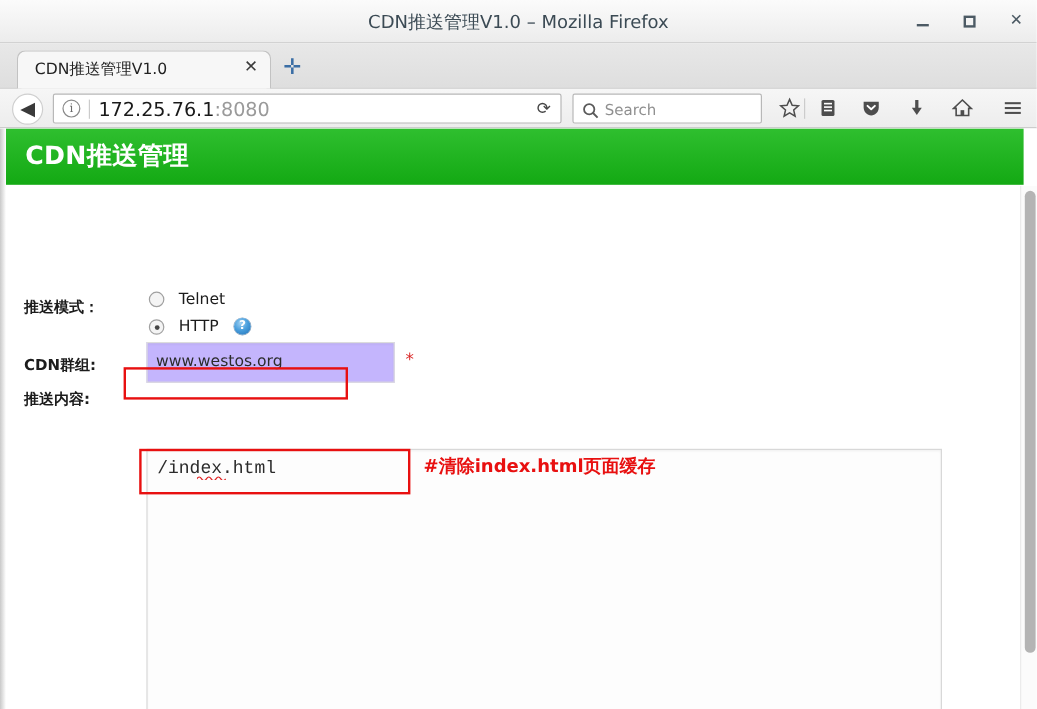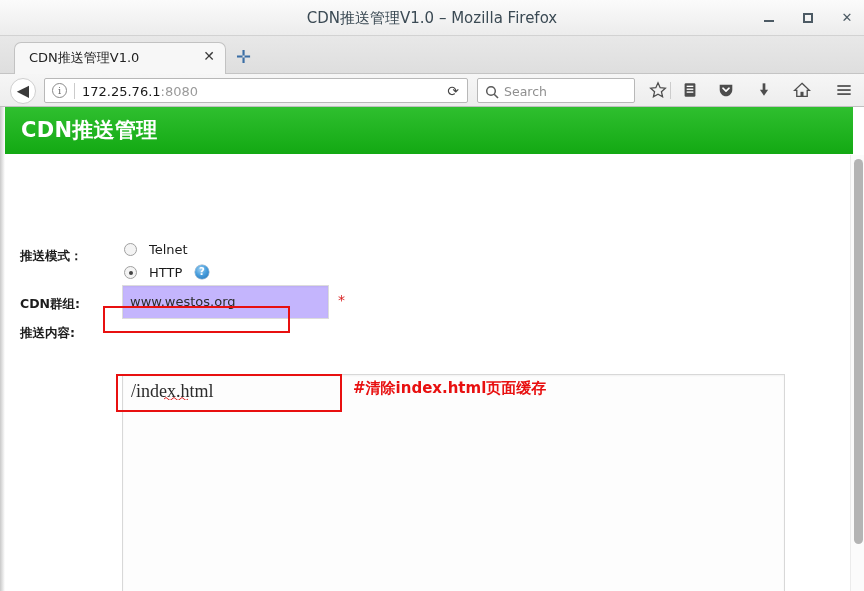--- a/index.html
+++ b/index.html
@@ -92,21 +92,21 @@
     border-radius: 50%; border: 1.3px solid #8a8a8a;
     font-size: 10px; line-height: 14px; text-align: center;
     color: #6a6a6a; font-family: "DejaVu Serif", serif;
   }
   .url-sep {
     position: absolute; left: 29px; top: 4px; width: 1px; height: 16px;
     background: #cbcbcb;
   }
   .url-text {
     position: absolute; left: 37px; top: 3px;
-    font-size: 13px; line-height: 19px; color: #1a1a1a; white-space: nowrap;
+    font-size: 16px; line-height: 19px; color: #1a1a1a; white-space: nowrap;
   }
   .url-port { color: #9a9a9a; }
   .reload {
     position: absolute; right: 8px; top: 3px;
     font-size: 14px; line-height: 19px; color: #454545;
   }
   .searchbox {
     position: absolute; left: 477px; top: 4px; width: 158px; height: 25px;
     background: #ffffff; border: 1px solid #b8b8b8; border-radius: 2px;
   }
@@ -198,22 +198,22 @@
   }
 
   .txtarea {
     position: absolute; left: 122px; top: 267px; width: 663px; height: 265px;
     background: #fdfdfd;
     border: 1px solid #d8d8d8;
     box-shadow: inset 0 1px 2px rgba(0,0,0,0.05);
   }
   .txtarea-val {
     position: absolute; left: 8px; top: 8px;
-    font-family: Liberation Serif, serif;
-    font-size: 18px; line-height: 16px; color: #2b2b2b; white-space: pre;
+    font-family: Liberation Mono, monospace;
+    font-size: 15px; line-height: 16px; color: #2b2b2b; white-space: pre;
   }
   .squiggle {
     position: absolute; left: 41px; top: 21px; width: 38px; height: 4px;
     overflow: hidden;
   }
   .squiggle svg { display: block; }
 
   
   .ann-box {
     position: absolute; border: 2px solid #e81010; background: transparent;

